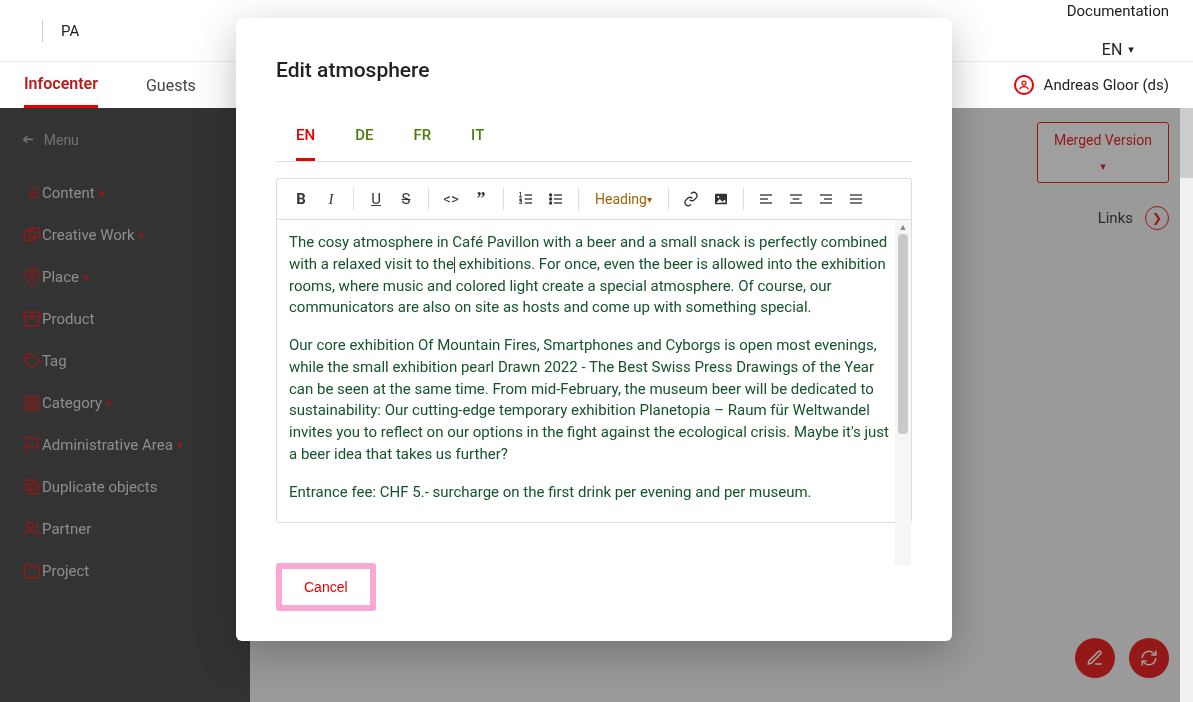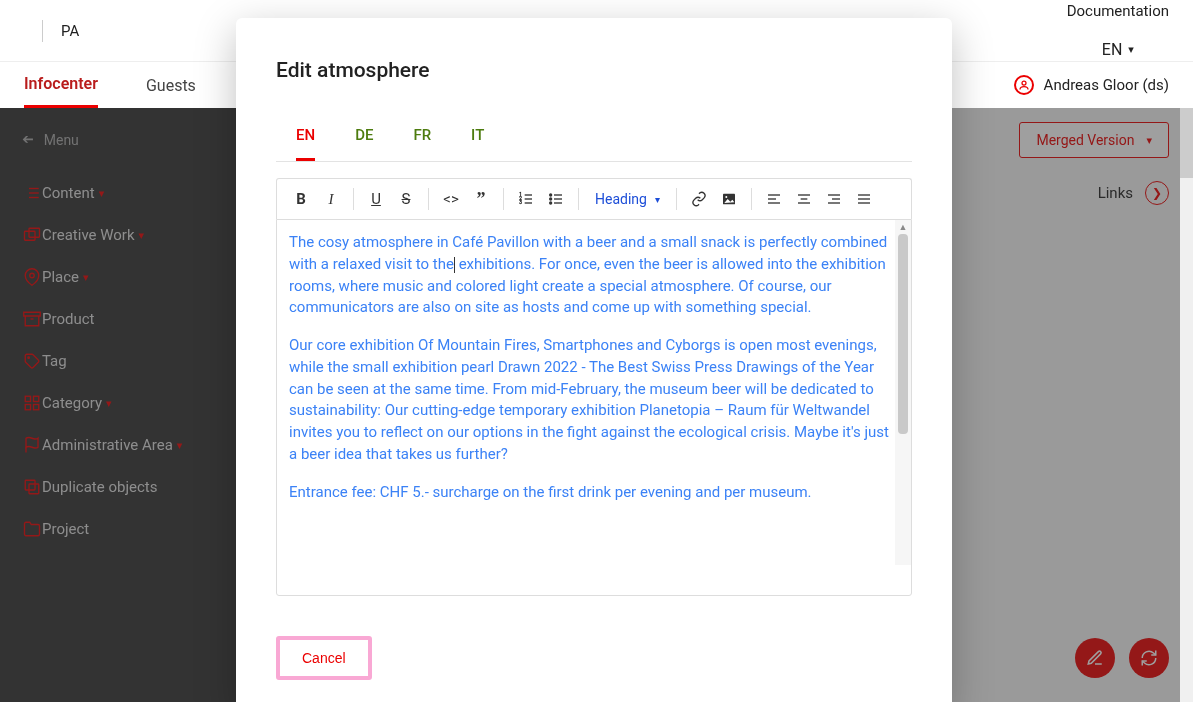--- a/index.html
+++ b/index.html
@@ -20,52 +20,52 @@
 .main { display: flex; position: relative; }
 .sidebar { width: 250px; background: #333334; color: #ccc; height: 594px; padding-top: 14px; }
 .menu-btn { display: flex; align-items: center; gap: 10px; padding: 10px 22px 24px 22px; color: #aaa; font-size: 14px; }
 .menu-btn .arr { display:inline-block; transform: rotate(180deg); }
 .side-item { display: flex; align-items: center; padding: 11px 22px; font-size: 15px; cursor: pointer; color: #ddd; }
 .side-item .ico { width: 20px; height: 20px; display: flex; align-items: center; justify-content: center; color: #eb0000; }
 .side-item .chev { margin-left: 4px; color: #eb0000; font-size: 11px; }
 .content { flex: 1; background: #f6f6f6; height: 594px; position: relative; }
 .content-header { display: flex; align-items: center; padding: 14px 24px; gap: 12px; }
 .file-ico { color: #eb0000; }
-.merged-btn { border: 1px solid #eb0000; color: #eb0000; background: #fff; padding: 9px 16px; border-radius: 3px; font-size: 14px; display: flex; align-items: center; gap: 12px; cursor: pointer; }
+.merged-btn { border: 1px solid #eb0000; color: #eb0000; background: #fff; padding: 9px 16px; border-radius: 3px; font-size: 14px; display: flex; align-items: center; gap: 12px; cursor: pointer; flex-direction: column; }
 .content-tabs { display: flex; align-items: center; padding-right: 24px; }
 .content-tabs-spacer { flex: 1; }
 .tab-link { font-size: 15px; color: #222; padding: 12px 0; margin-left: 24px; }
 .tab-arrow { width: 24px; height: 24px; border-radius: 50%; border: 1.5px solid #eb0000; display: flex; align-items: center; justify-content: center; color: #eb0000; margin-left: 12px; font-size: 12px; }
 .fab-container { position: absolute; bottom: 24px; right: 24px; display: flex; gap: 14px; }
 .fab { width: 40px; height: 40px; border-radius: 50%; background: #eb0000; color: #fff; display: flex; align-items: center; justify-content: center; cursor: pointer; }
 .scrollbar { position: absolute; right: 0; top: 108px; width: 13px; height: 594px; background: #f0f0f0; }
 .scrollbar-thumb { width: 100%; height: 70px; background: #ccc; }
 
 .overlay { position: absolute; top: 108px; left: 0; width: 1180px; height: 594px; background: rgba(51,51,52,0.47); }
 .modal { position: absolute; top: 18px; left: 236px; width: 716px; background: #fff; border-radius: 6px; box-shadow: 0 12px 40px rgba(0,0,0,0.25); padding: 0; }
 .modal-inner { padding: 40px 40px 20px 40px; }
 .modal-title { font-size: 21px; font-weight: 500; color: #222; margin-bottom: 30px; }
 .lang-tabs { display: flex; border-bottom: 1px solid #e3e3e3; margin-bottom: 16px; }
 .lang-tab { font-size: 15px; font-weight: 500; color: #4d7c0f; padding: 14px 0; margin-right: 40px; cursor: pointer; }
 .lang-tab:first-child { margin-left: 20px; }
 .lang-tab.active { color: #eb0000; border-bottom: 3px solid #eb0000; }
 .toolbar { display: flex; align-items: center; border: 1px solid #ddd; border-bottom: none; padding: 6px 10px; gap: 2px; border-radius: 3px 3px 0 0; }
 .tb-btn { width: 28px; height: 28px; display: flex; align-items: center; justify-content: center; cursor: pointer; font-size: 15px; color: #333; border-radius: 3px; }
 .tb-sep { width: 1px; height: 22px; background: #ddd; margin: 0 6px; }
-.tb-heading { display: flex; align-items: center; gap: 8px; padding: 0 8px; font-size: 14px; color: #1d4ed8; cursor: pointer; }
+.tb-heading { display: flex; align-items: center; padding: 0 8px; font-size: 14px; color: #a16207; cursor: pointer; }
 .editor-wrap { position: relative; }
-.editor { border: 1px solid #ddd; padding: 12px 18px 12px 12px; height: 377px; overflow-y: auto; font-size: 15px; line-height: 1.45; color: #3b82f6; border-radius: 0 0 3px 3px; }
+.editor { border: 1px solid #ddd; padding: 12px 18px 12px 12px; height: 304px; overflow-y: auto; font-size: 15px; line-height: 1.45; color: #14532d; border-radius: 0 0 3px 3px; }
 .editor p { margin-bottom: 16px; }
 .caret { display:inline-block; width:0; border-left: 1px solid #333; height: 16px; vertical-align: middle; }
 .editor-scroll { position: absolute; right: 1px; top: 1px; width: 16px; height: 345px; background: #f6f6f6; }
 .editor-scroll-thumb { width: 10px; margin:2px auto; height: 200px; background: #c9c9c9; border-radius: 4px; }
 .editor-scroll .arr { font-size:9px; color:#888; text-align:center; margin-top:2px; }
 .modal-footer { display: flex; gap: 12px; padding: 20px 40px 30px 40px; }
 .btn { padding: 10px 22px; font-size: 14px; border-radius: 3px; cursor: pointer; border: none; }
-.btn-cancel { border: 4px solid #f9a8d4; color: #eb0000; background: #fff; }
+.btn-cancel { border: 6px solid #f9a8d4; color: #eb0000; background: #fff; }
 .btn-update { background: #bcbcbc; color: #fff; }
 </style>
 </head>
 <body>
 
 <div class="topbar">
   <div class="topbar-divider"></div>
   <div class="topbar-partner">PA</div>
   <div class="topbar-right">
     <div class="topbar-link">Documentation</div>
@@ -177,20 +177,31 @@
             <svg width="18" height="18" viewBox="0 0 24 24" fill="none" stroke="#eb0000" stroke-width="1.8">
               <rect x="8" y="8" width="13" height="13" rx="1"></rect>
               <rect x="3" y="3" width="13" height="13" rx="1"></rect>
             </svg>
           </span>
           <span>Duplicate objects</span>
         </div>
         <div class="side-item">
           <span class="ico">
             <svg width="18" height="18" viewBox="0 0 24 24" fill="none" stroke="#eb0000" stroke-width="1.8">
+              <path d="M17 21v-2a4 4 0 0 0-4-4H5a4 4 0 0 0-4 4v2"></path>
+              <circle cx="9" cy="7" r="4"></circle>
+              <path d="M23 21v-2a4 4 0 0 0-3-3.87"></path>
+              <path d="M16 3.13a4 4 0 0 1 0 7.75"></path>
+            </svg>
+          </span>
+          <span>Partner</span>
+        </div>
+        <div class="side-item">
+          <span class="ico">
+            <svg width="18" height="18" viewBox="0 0 24 24" fill="none" stroke="#eb0000" stroke-width="1.8">
               <path d="M22 19a2 2 0 0 1-2 2H4a2 2 0 0 1-2-2V5a2 2 0 0 1 2-2h5l2 3h9a2 2 0 0 1 2 2z"></path>
             </svg>
           </span>
           <span>Project</span>
         </div>
       </div>
   </div>
   <div class="content">
     <div class="content-header">
       <span class="file-ico">

